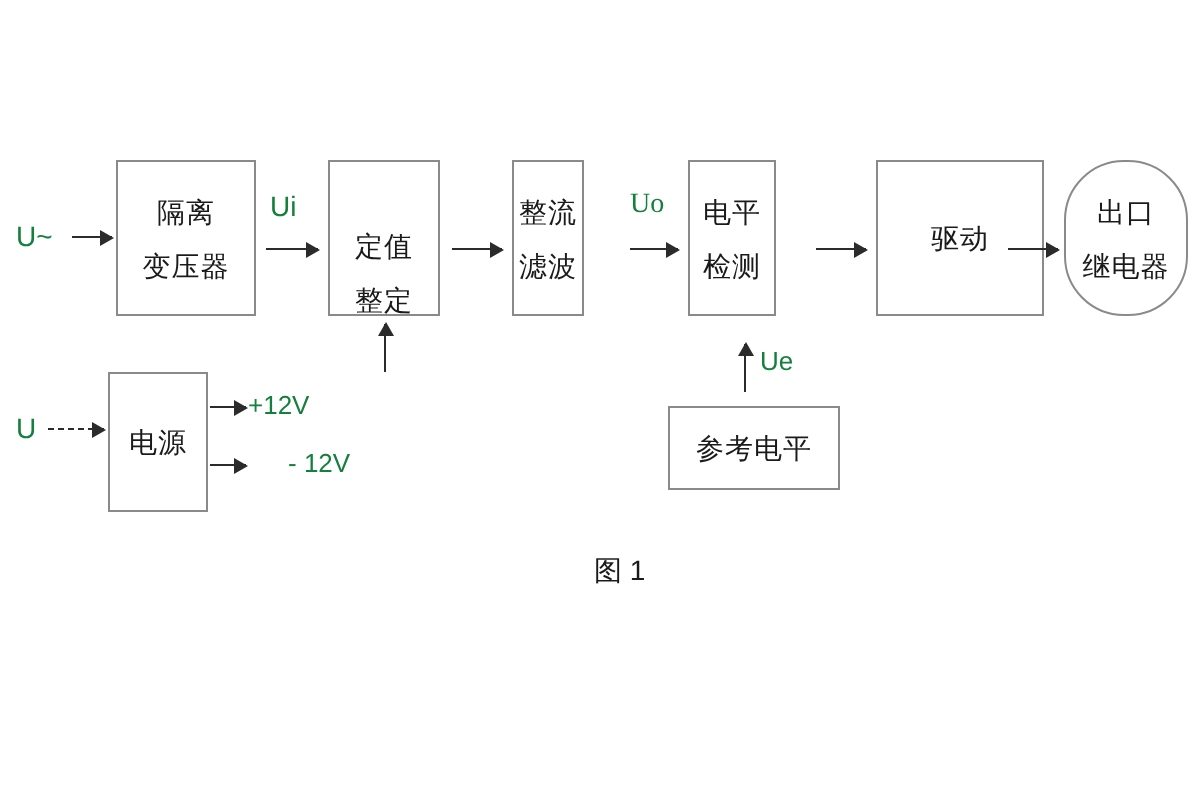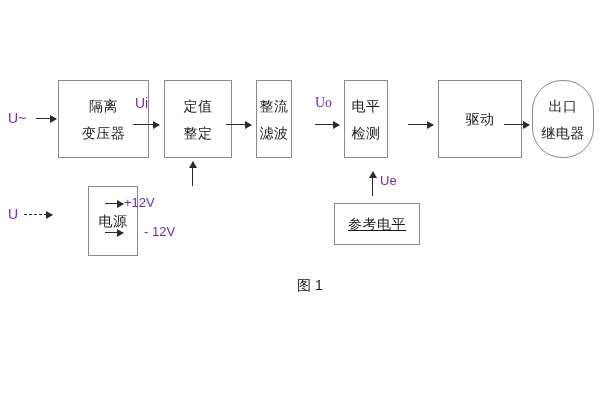--- a/index.html
+++ b/index.html
@@ -39,21 +39,21 @@
     white-space: nowrap;
     letter-spacing: 0.5px;
   }
   .blk .ln + .ln {
     margin-top: 13px;
   }
 
   
   .lbl {
     position: absolute;
-    color: #6d28d9;
+    color: #15803d;
     font-size: 14px;
     line-height: 1;
     white-space: nowrap;
   }
   .lbl-sm { font-size: 13px; text-align: right; }
 
   
   .arrow-h {
     position: absolute;
     height: 1px;
@@ -105,29 +105,29 @@
   }
 </style>
 </head>
 <body>
 
 <div id="diagram">
 
   <div class="lbl" style="left:8px; top:111px;">U~</div>
   <div class="arrow-h" style="left:36px; top:118px; width:20px;"></div>
 
-  <div class="blk" style="left:58px; top:80px; width:91px; height:78px;">
+  <div class="blk" style="left:58px; top:80px; width:70px; height:78px;">
     <span class="ln">隔离</span>
     <span class="ln">变压器</span>
   </div>
 
   <div class="lbl" style="left:135px; top:96px;">Ui</div>
   <div class="arrow-h" style="left:133px; top:124px; width:26px;"></div>
 
-  <div class="blk" style="left:164px; top:80px; width:68px; height:78px;">
+  <div class="blk" style="left:164px; top:80px; width:56px; height:78px;justify-content:flex-end;">
     <span class="ln">定值</span>
     <span class="ln">整定</span>
   </div>
 
   <div class="arrow-h" style="left:226px; top:124px; width:25px;"></div>
 
   <div class="blk" style="left:256px; top:80px; width:36px; height:78px;">
     <span class="ln">整流</span>
     <span class="ln">滤波</span>
   </div>
@@ -149,35 +149,35 @@
   <div class="arrow-h" style="left:504px; top:124px; width:25px;"></div>
 
   <div class="blk" style="left:532px; top:80px; width:62px; height:78px;border-radius:30px;">
     <span class="ln">出口</span>
     <span class="ln">继电器</span>
   </div>
 
   <div class="lbl" style="left:8px; top:207px;">U</div>
   <div class="arrow-h dashed" style="left:24px; top:214px; width:28px;"></div>
 
-  <div class="blk" style="left:54px; top:186px; width:50px; height:70px;margin-left:34px;">
+  <div class="blk" style="left:54px; top:186px; width:50px; height:70px;">
     <span class="ln">电源</span>
   </div>
 
   <div class="arrow-h" style="left:105px; top:203px; width:18px;"></div>
   <div class="lbl lbl-sm" style="left:124px; top:196px;">+12V</div>
 
   <div class="arrow-h" style="left:105px; top:232px; width:18px;"></div>
   <div class="lbl lbl-sm" style="left:124px; top:225px;margin-left:20px;">- 12V</div>
 
 
   <div class="arrow-up" style="left:192px; top:162px; height:24px;"></div>
 
   <div class="arrow-up" style="left:372px; top:172px; height:24px;"></div>
   <div class="lbl lbl-sm" style="left:380px; top:174px;">Ue</div>
 
-  <div class="blk" style="left:334px; top:203px; width:86px; height:42px;text-decoration:underline;">
+  <div class="blk" style="left:334px; top:203px; width:86px; height:42px;">
     <span class="ln">参考电平</span>
   </div>
 
   <div class="caption" style="left:297px; top:264px;">图 1</div>
 
 </div>
 
 </body></html>

